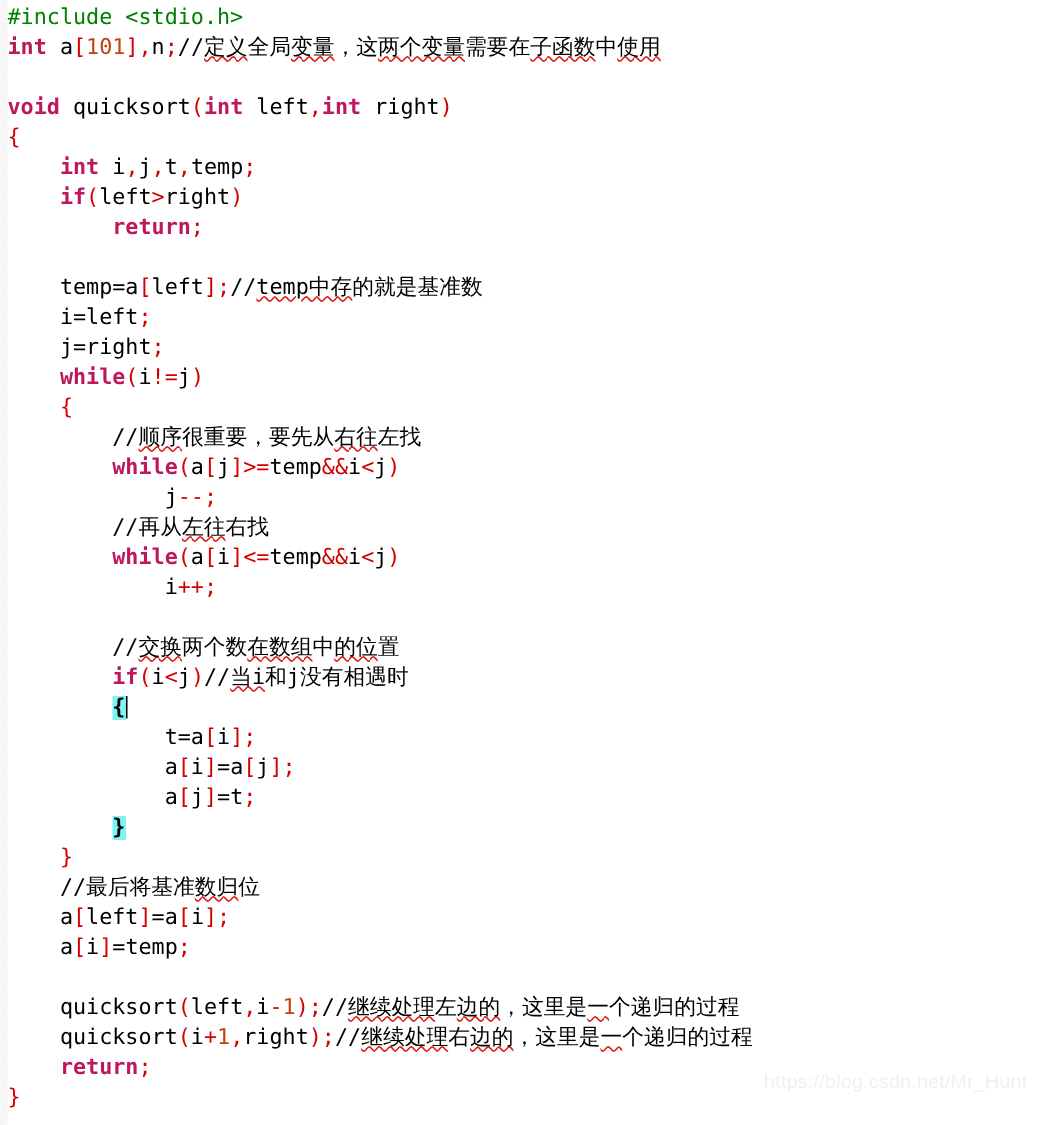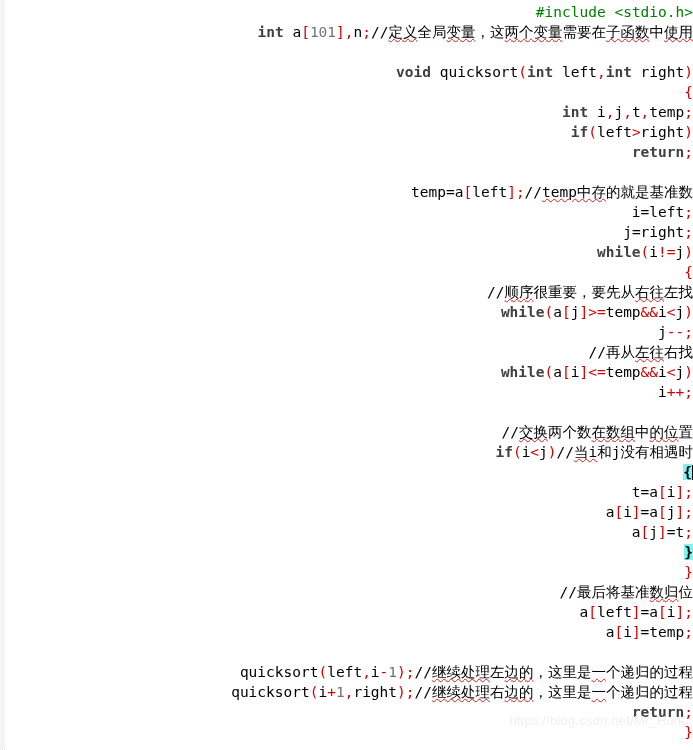--- a/index.html
+++ b/index.html
@@ -51,29 +51,28 @@
     line-height: 20px;
     white-space: pre;
     letter-spacing: 0px;
     z-index: 1;
   }
 
   .ln {
     display: block;
     height: 20px;
     white-space: pre;
-    text-align: right;
   }
 
   
   .pp   { color: #008000; }               
-  .kw   { color: #404040; font-weight: bold; }  
+  .kw   { color: #be185d; font-weight: bold; }  
   .id   { color: #000000; }               
   .pun  { color: #d40000; }               
-  .num  { color: #737373; }               
+  .num  { color: #c2410c; }               
   .eq   { color: #000000; }               
   .cmt  { color: #000000; }               
 
   
   .sq {
     text-decoration: underline;
     text-decoration-style: wavy;
     text-decoration-color: #e01b1b;
     text-decoration-thickness: 1px;
     text-underline-offset: 1px;

